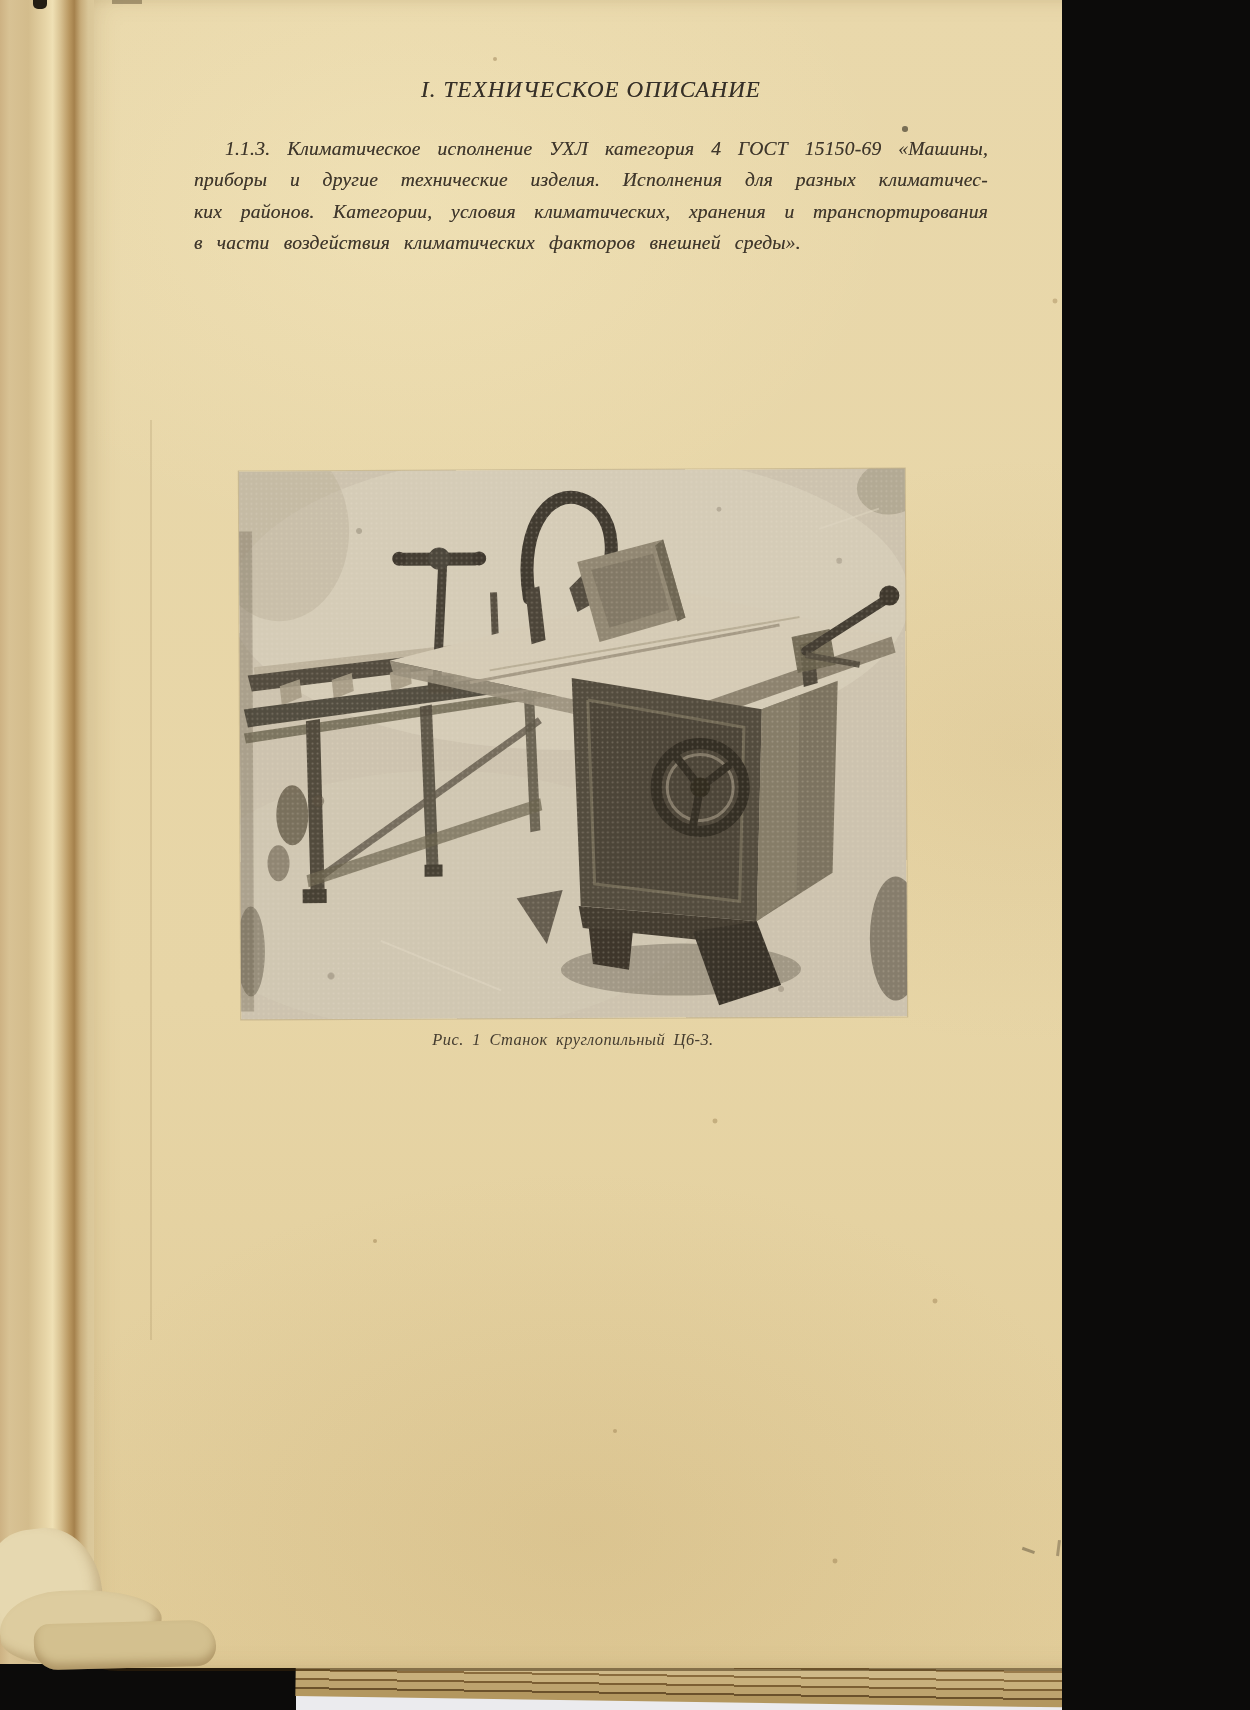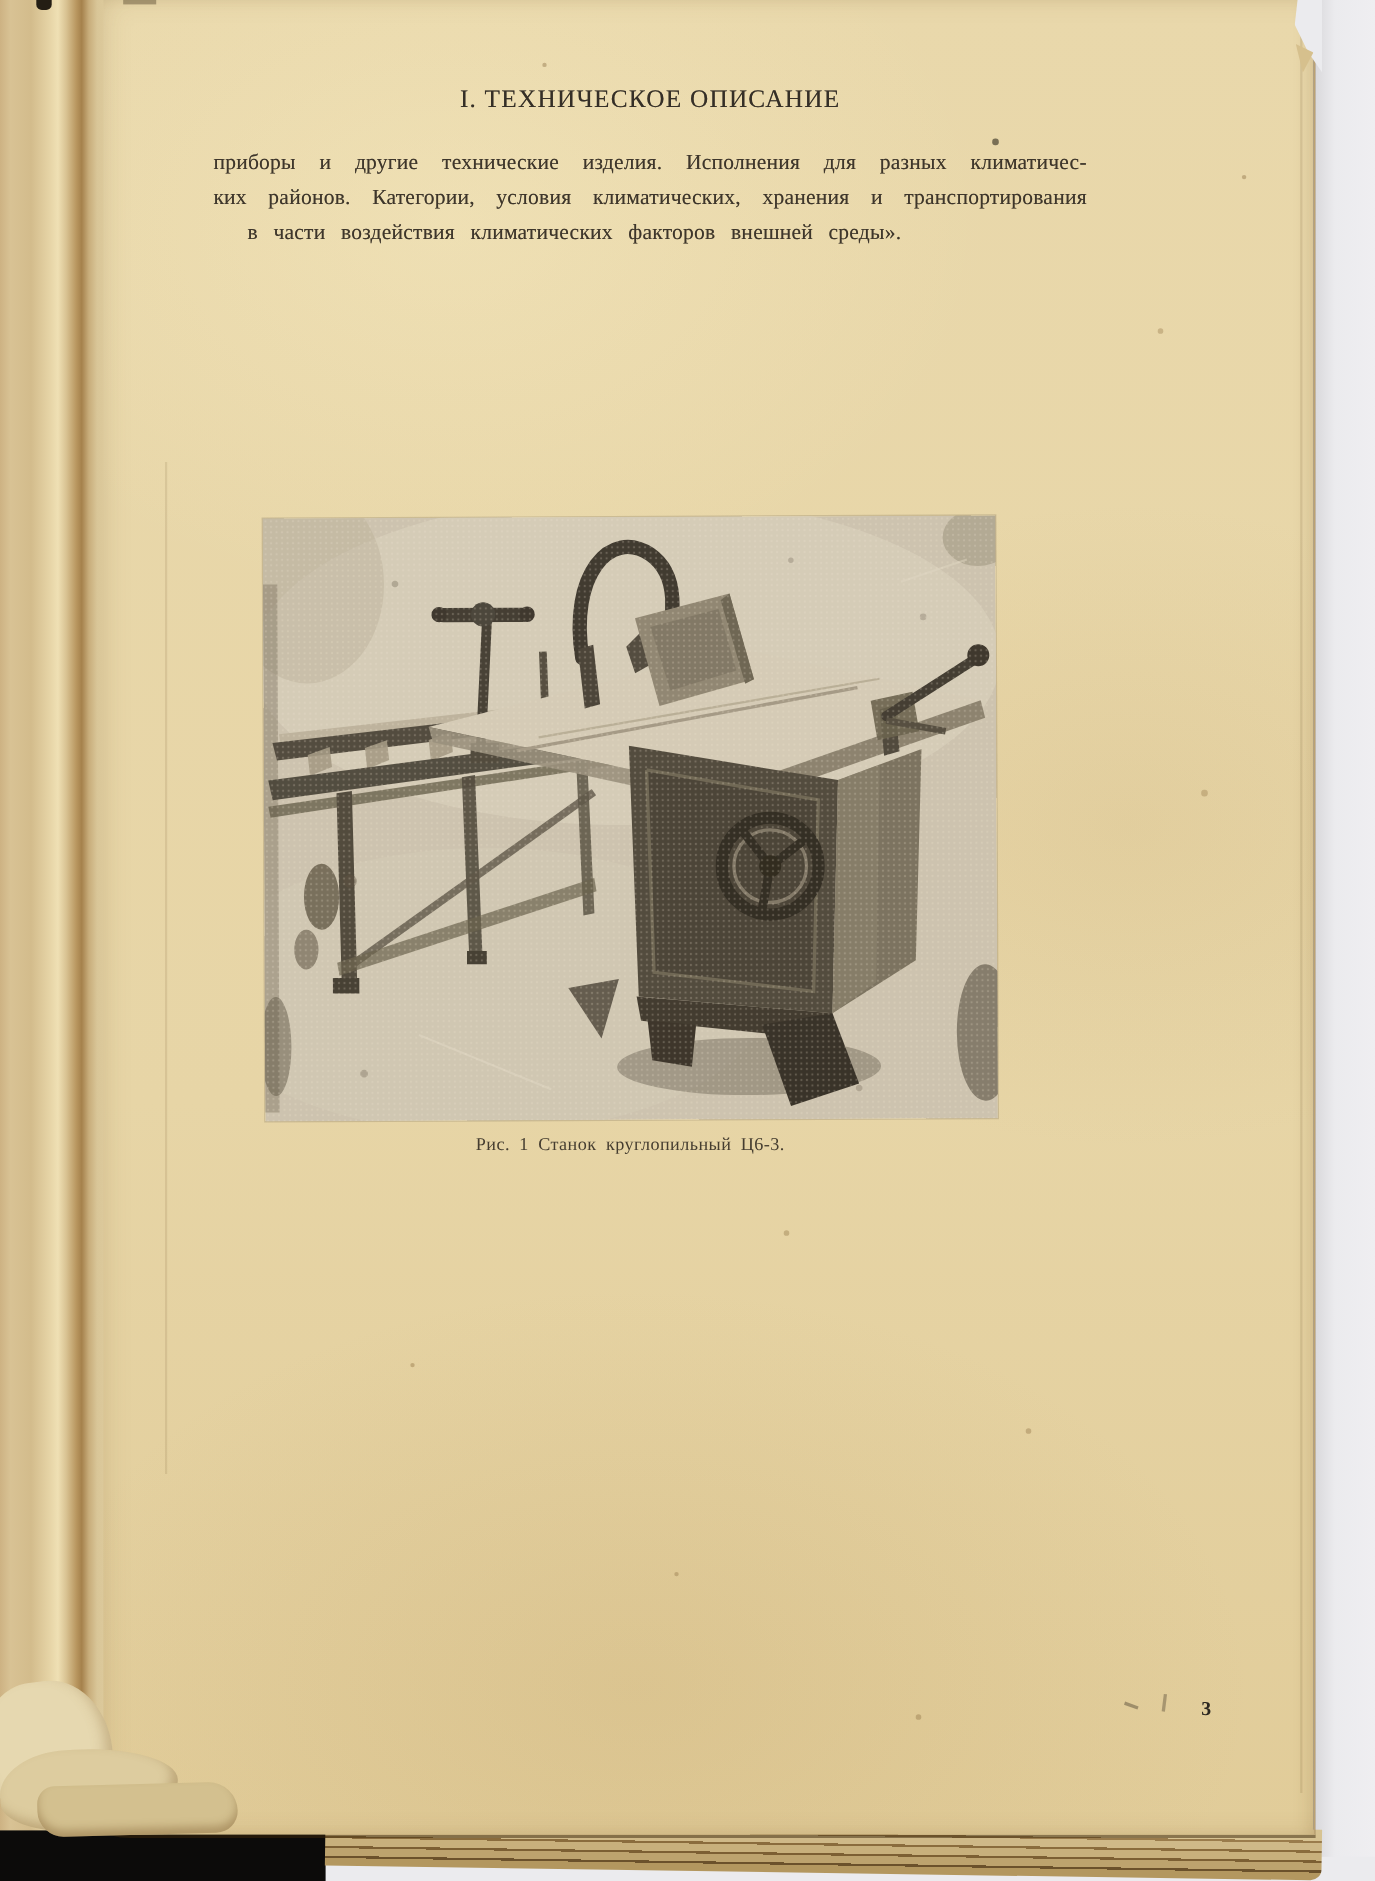--- a/index.html
+++ b/index.html
@@ -1,17 +1,17 @@
 <!DOCTYPE html>
 <html><head>
 <meta charset="utf-8">
 <style>
   html,body{margin:0;padding:0;background:#0c0b0a;}
-  .stage{position:relative;width:1250px;height:1710px;background:#0c0b0a;overflow:hidden;
-         font-family:"Liberation Serif","DejaVu Serif",serif;}
+  .stage{position:relative;width:1062px;height:1710px;background:#0c0b0a;overflow:hidden;
+         font-family:"Liberation Serif","DejaVu Serif",serif;font-style:italic;}
 
   
   .scanner-right{position:absolute;left:1194px;top:0;width:56px;height:1710px;
     background:linear-gradient(90deg,#d8d7da 0,#ebebee 35%,#efeef1 100%);}
   .scanner-bottom{position:absolute;left:296px;top:1688px;width:954px;height:22px;background:#ebebee;}
 
   
   .page-stack{position:absolute;left:296px;top:1650px;width:906px;height:46px;
     transform:rotate(0.85deg);transform-origin:0 0;border-bottom-right-radius:10px;
     background:linear-gradient(180deg,#d7c392 0 10px,#9a7c4c 10px 12px,#cfb988 12px 19px,
@@ -60,21 +60,21 @@
   
   .textcol{position:absolute;left:120px;top:74px;width:794px;color:#3e362b;
     font-size:19.6px;line-height:31.6px;text-shadow:0 0 .5px rgba(62,54,43,.55);}
   .doc-title{text-align:center;font-size:23px;letter-spacing:1.1px;color:#352f27;
     margin:0 0 27px 0;font-weight:normal;}
   .para{margin-top:2px;}
   .pline{text-align:justify;text-align-last:justify;letter-spacing:.2px;}
   .pline.first{text-indent:31px;}
   .pline.plain{text-align-last:left;}
   .wide{word-spacing:7px;}
-  .wide2{word-spacing:9px;margin-left:31px;}
+  .wide2{word-spacing:9px;}
 
   .photo{position:absolute;left:166px;top:470px;width:666px;height:548px;transform:rotate(-0.25deg);
     box-shadow:0 0 0 1px rgba(150,135,105,.35);}
   .photo svg{display:block;width:100%;height:100%;}
 
   .caption{position:absolute;left:166px;top:1030px;width:666px;text-align:center;
     font-size:16.5px;letter-spacing:.4px;word-spacing:4px;color:#453d30;}
 
   .pagenum{position:absolute;left:1018px;top:1543px;width:30px;font-size:18px;
     font-weight:bold;color:#2c2720;}
@@ -106,20 +106,21 @@
 
     <div class="textcol">
       <h1 class="doc-title">I. ТЕХНИЧЕСКОЕ ОПИСАНИЕ</h1>
 
 
       <div class="para">
       </div>
 
 
       <div class="para">
+        <div class="pline first">1.1.3. Климатическое исполнение УХЛ категория 4 ГОСТ 15150-69 «Машины,</div>
         <div class="pline">приборы и другие технические изделия. Исполнения для разных климатичес-</div>
         <div class="pline">ких районов. Категории, условия климатических, хранения и транспортирования</div>
         <div class="pline plain wide2">в части воздействия климатических факторов внешней среды».</div>
       </div>
     </div>
 
     <div class="photo">
       <svg viewBox="0 0 666 548" xmlns="http://www.w3.org/2000/svg">
         <defs>
           <pattern id="ht" width="5" height="5" patternUnits="userSpaceOnUse">

